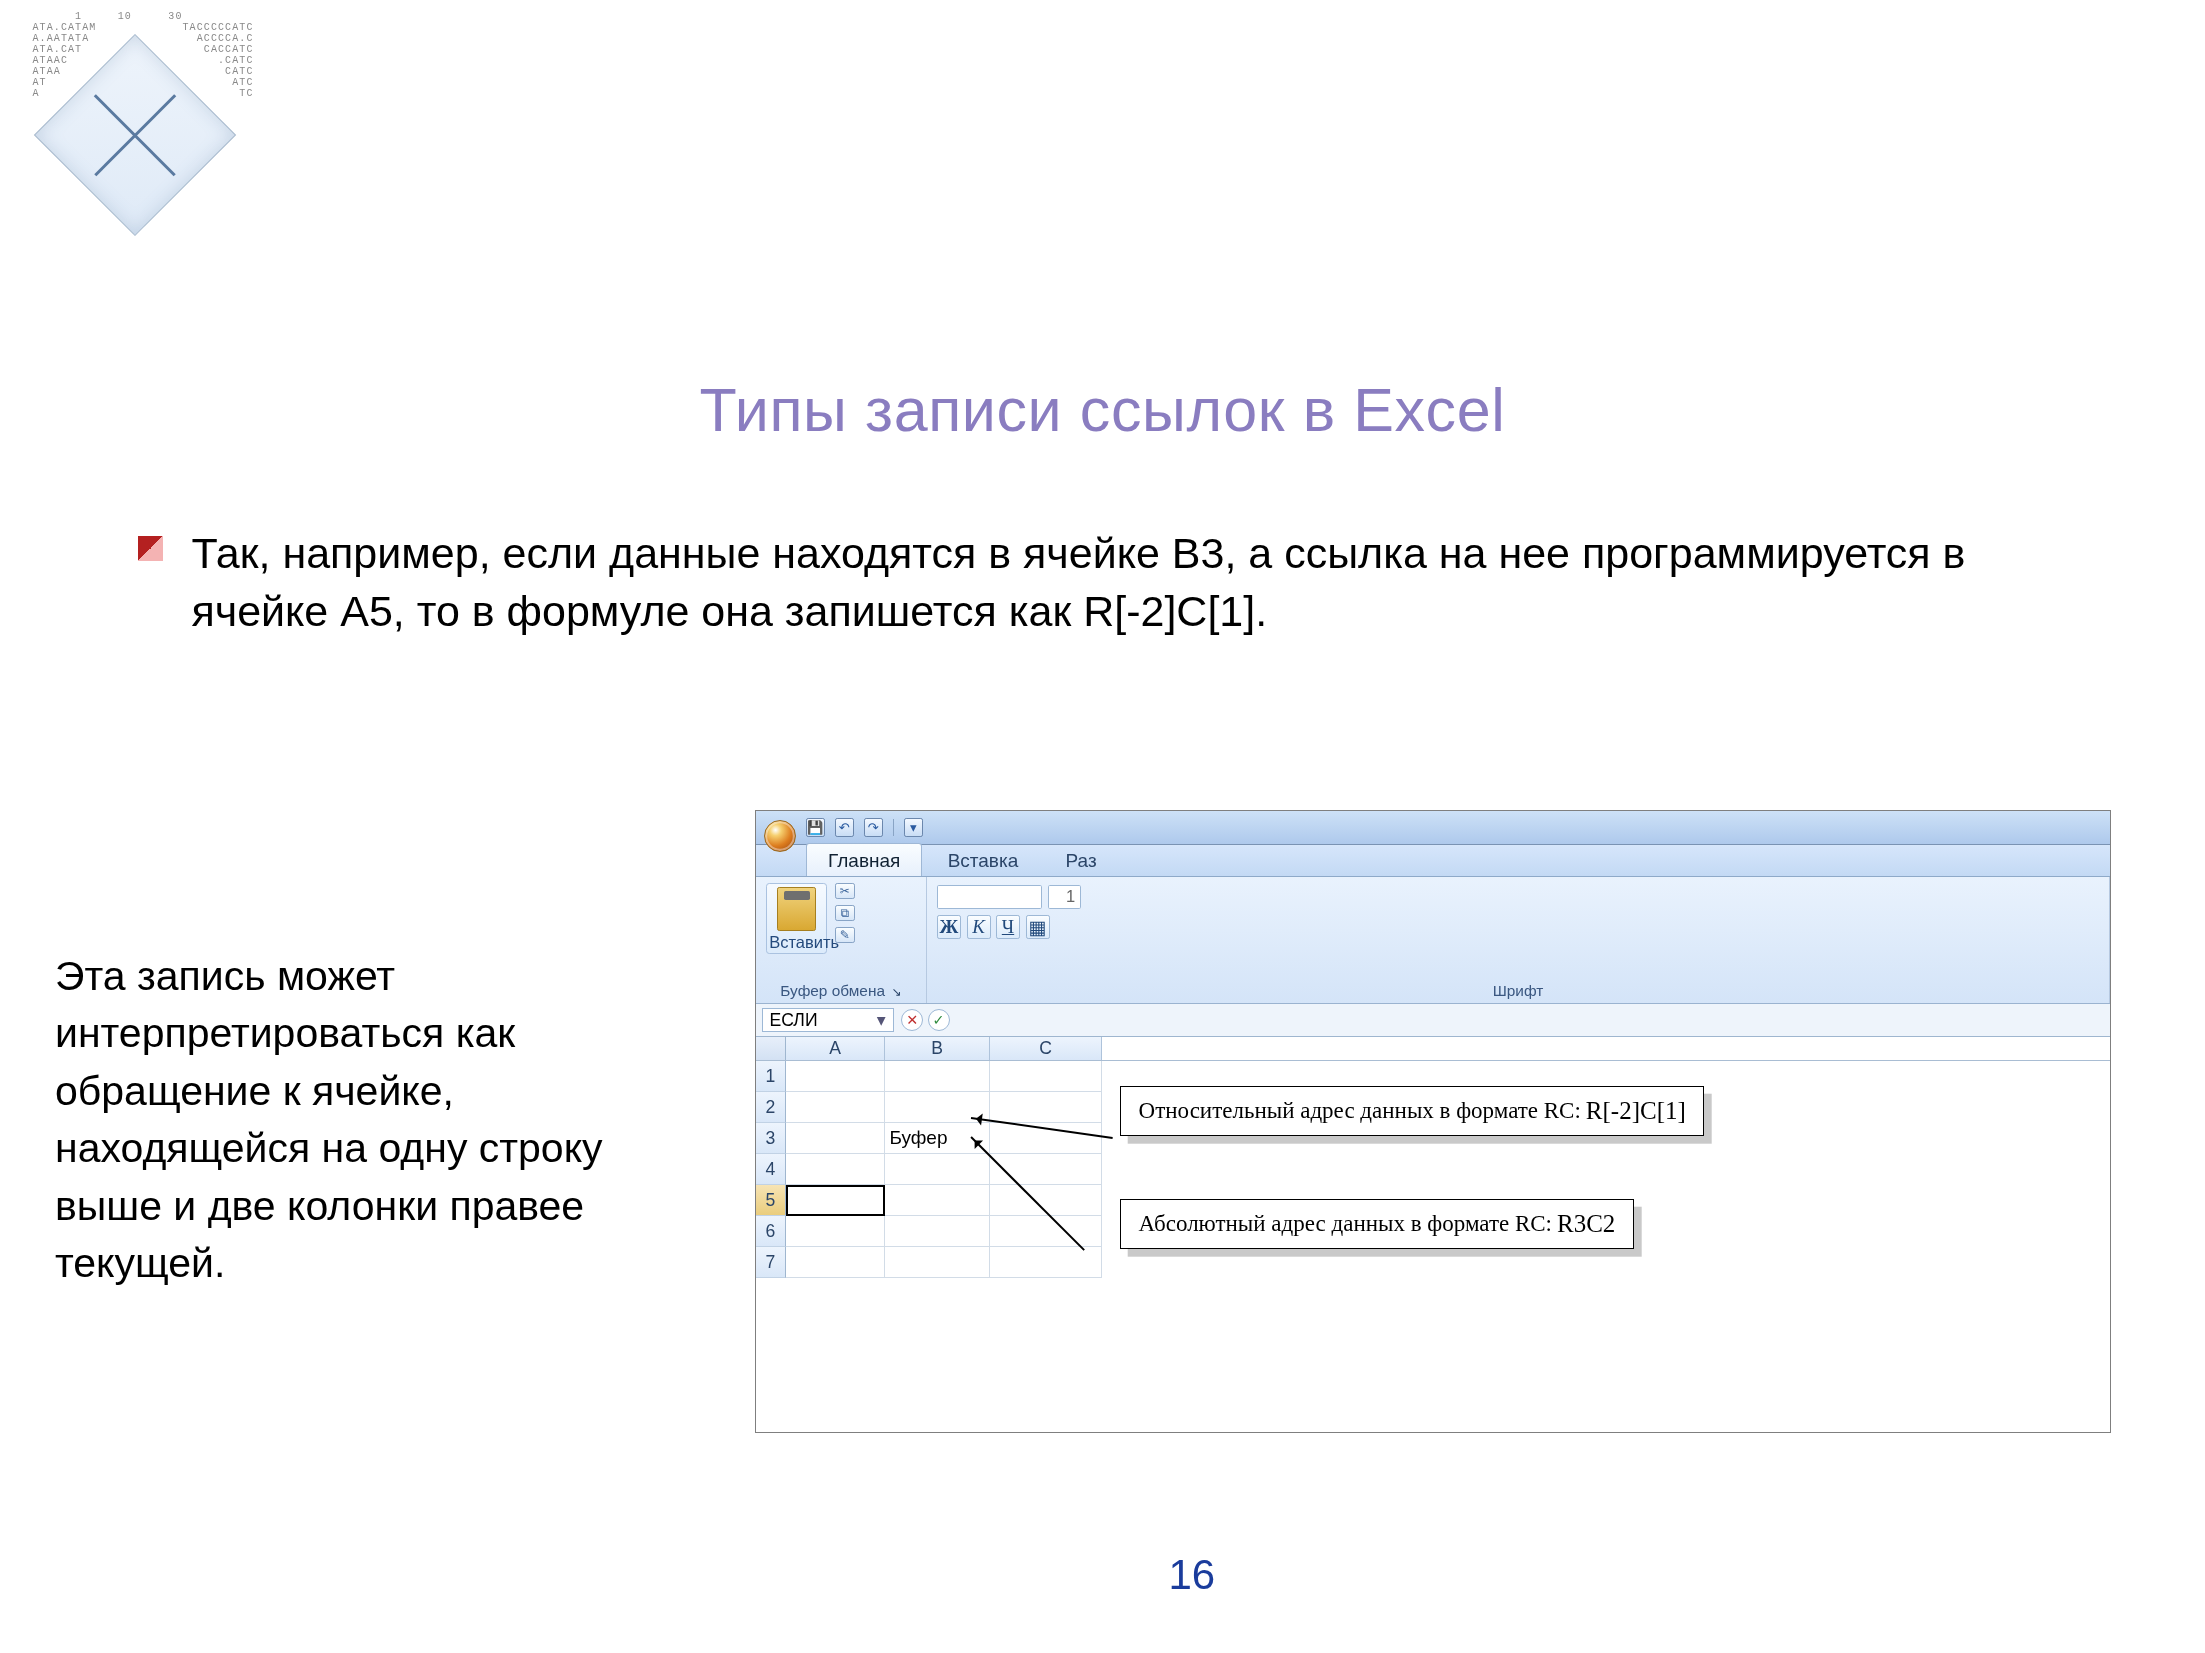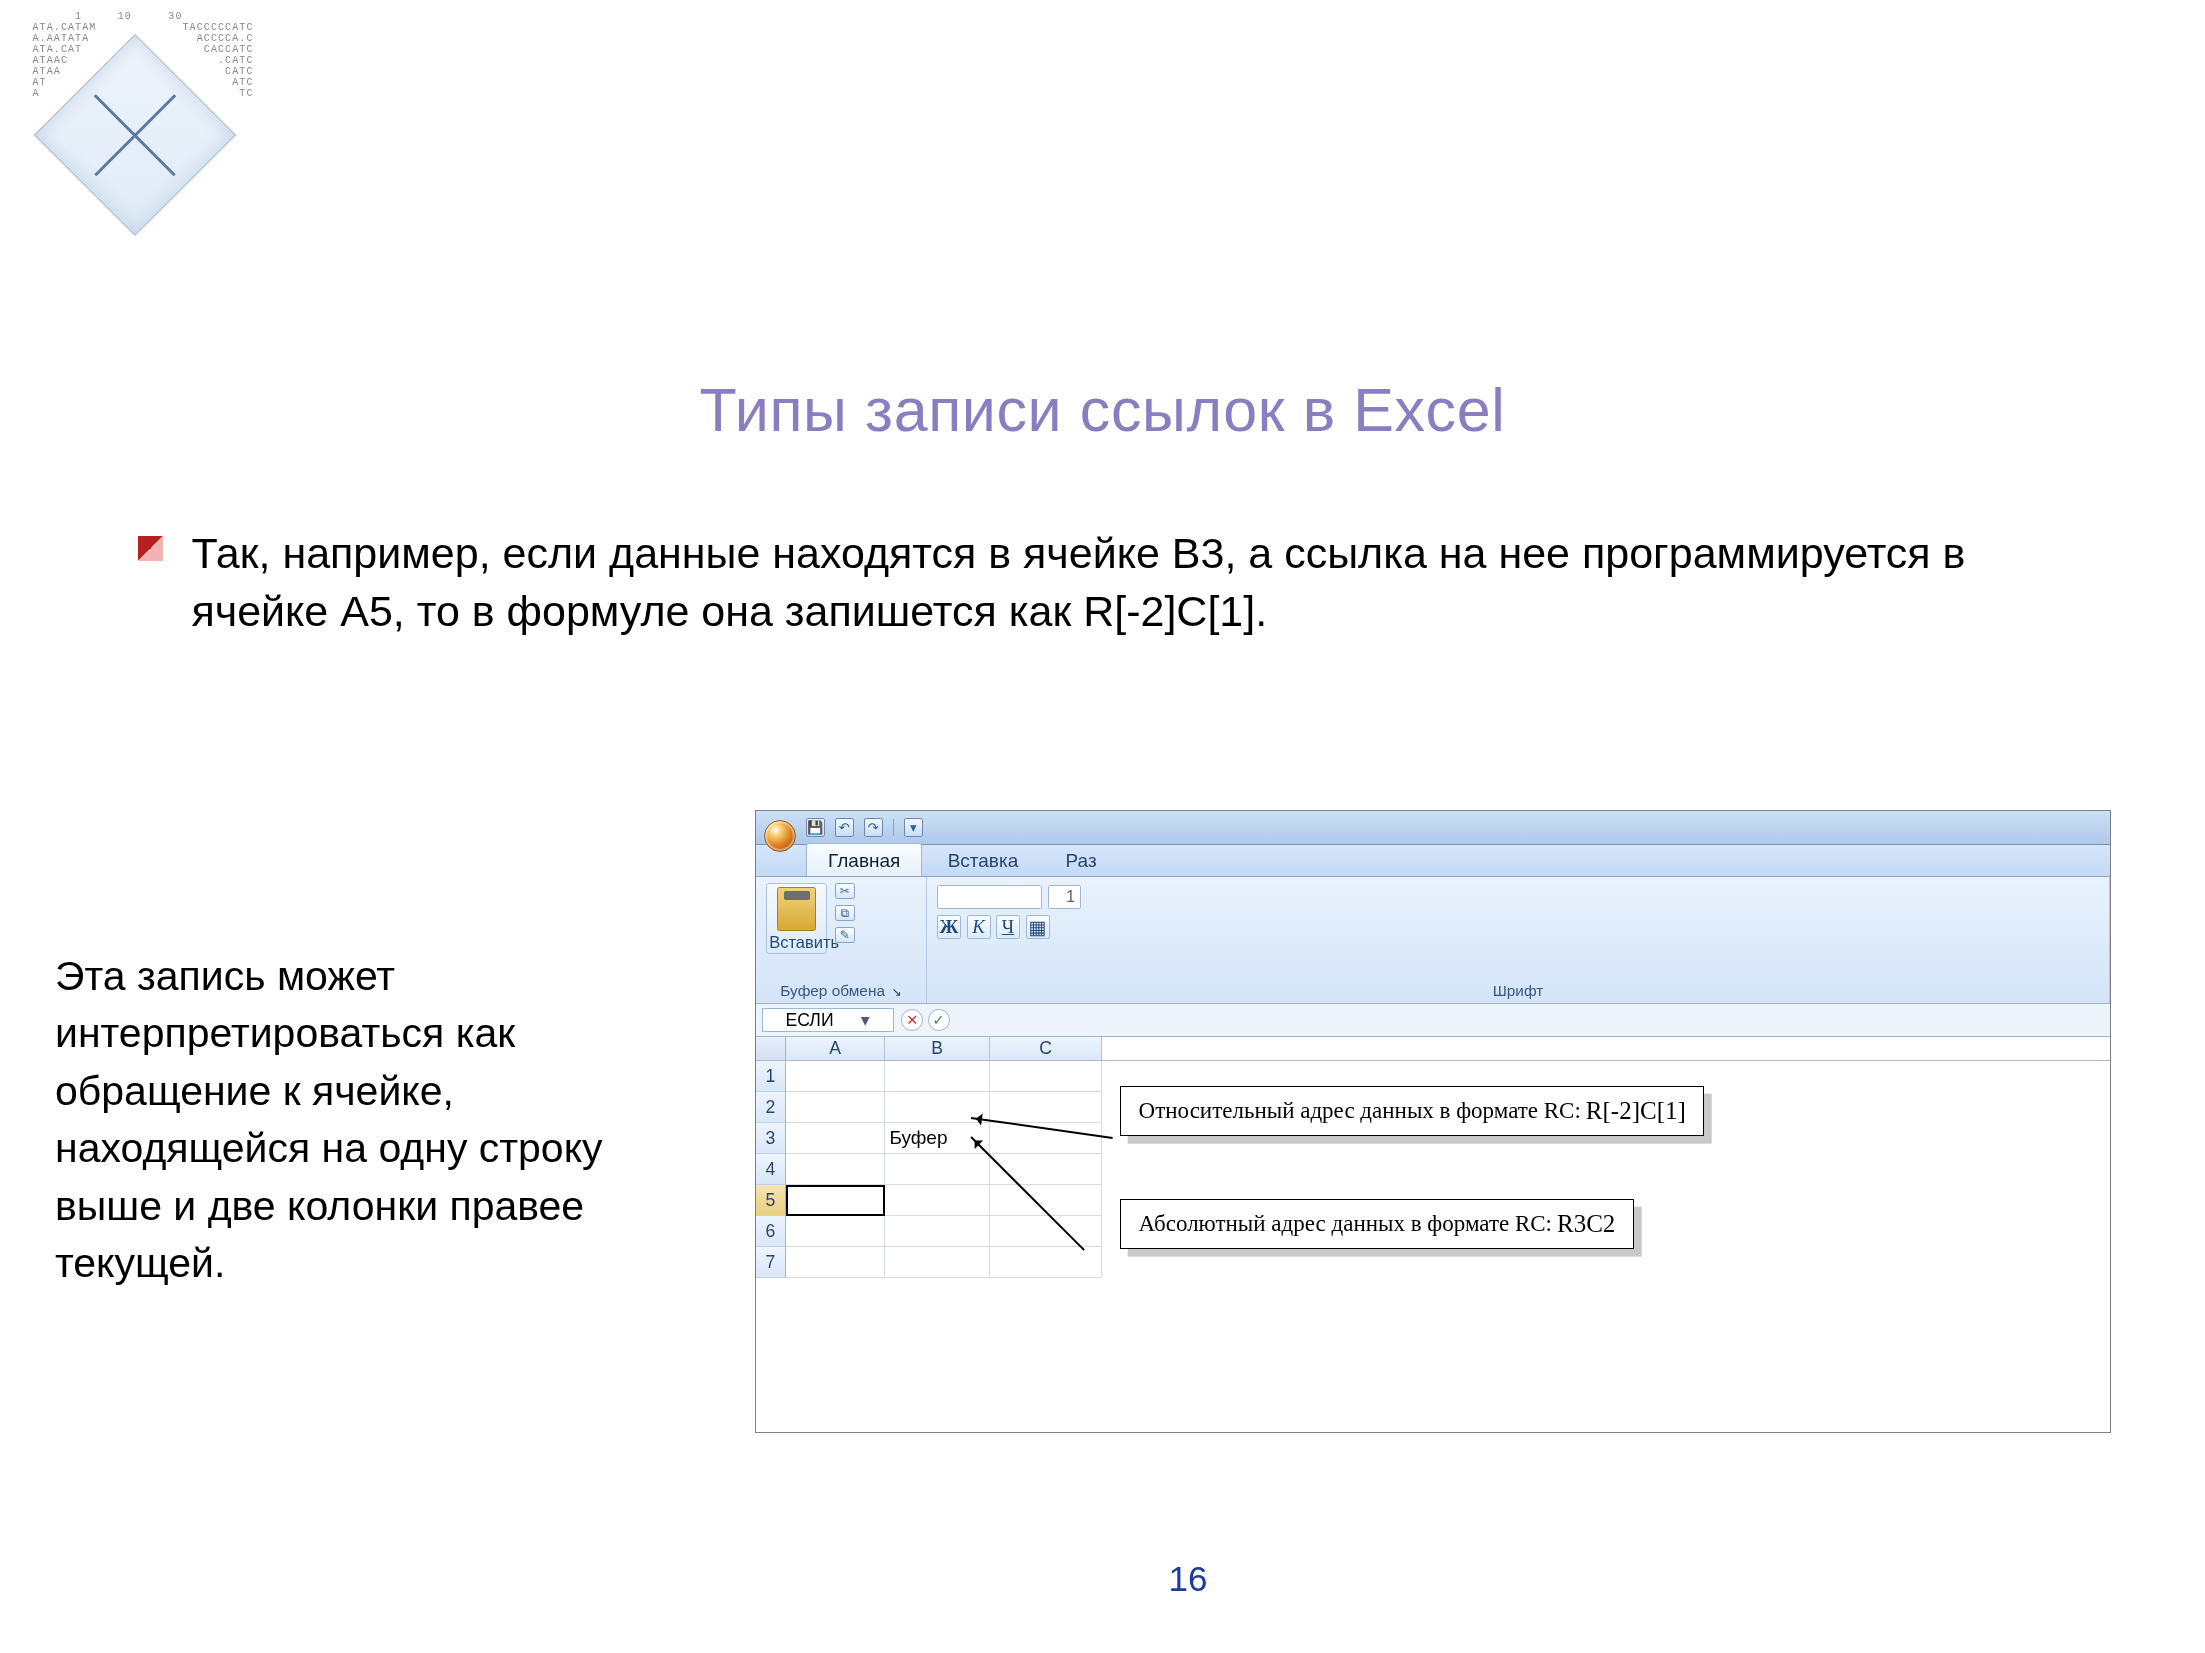--- a/index.html
+++ b/index.html
@@ -96,21 +96,21 @@
     line-height:1.4;
     color:#000;
   }
 
   
   .pagenum {
     position:absolute;
     bottom:55px;
     left:50%;
     transform:translateX(66px);
-    font-size:35px;
+    font-size:42px;
     color:#1a3c9c;
   }
 
   
   .figure {
     position:absolute;
     top:810px;
     left:755px;
     width:1356px;
     height:623px;
@@ -206,21 +206,21 @@
   .fbtn.u{text-decoration:underline;}
   .dlgexp{font-size:12px;color:#2b4568;align-self:flex-end;margin-left:3.3px;}
 
   
   .fxbar {
     height:33px;border-bottom:0.6px solid #9fb6cf;background:#eef4fb;
     display:flex;align-items:center;
   }
   .namebox{
     width:132px;height:24px;margin:0 5.5px;border:0.6px solid #9db8d6;background:#fff;
-    display:flex;align-items:center;justify-content:space-between;padding:0 23px;font-size:17.6px;
+    display:flex;align-items:center;justify-content:space-between;padding:0 7px;font-size:17.6px;
   }
   .fxbtn{width:22px;height:22px;border:0.6px solid #9db8d6;border-radius:50%;display:flex;align-items:center;justify-content:center;margin:0 2.2px;font-size:14.3px;background:#fff;color:#5577a5;}
   .fxbtn.cancel{color:#c03030;}
   .fxbtn.ok{color:#2e8b3d;}
 
   
   .sheet {
     position:relative;
     background:#fff;
   }

